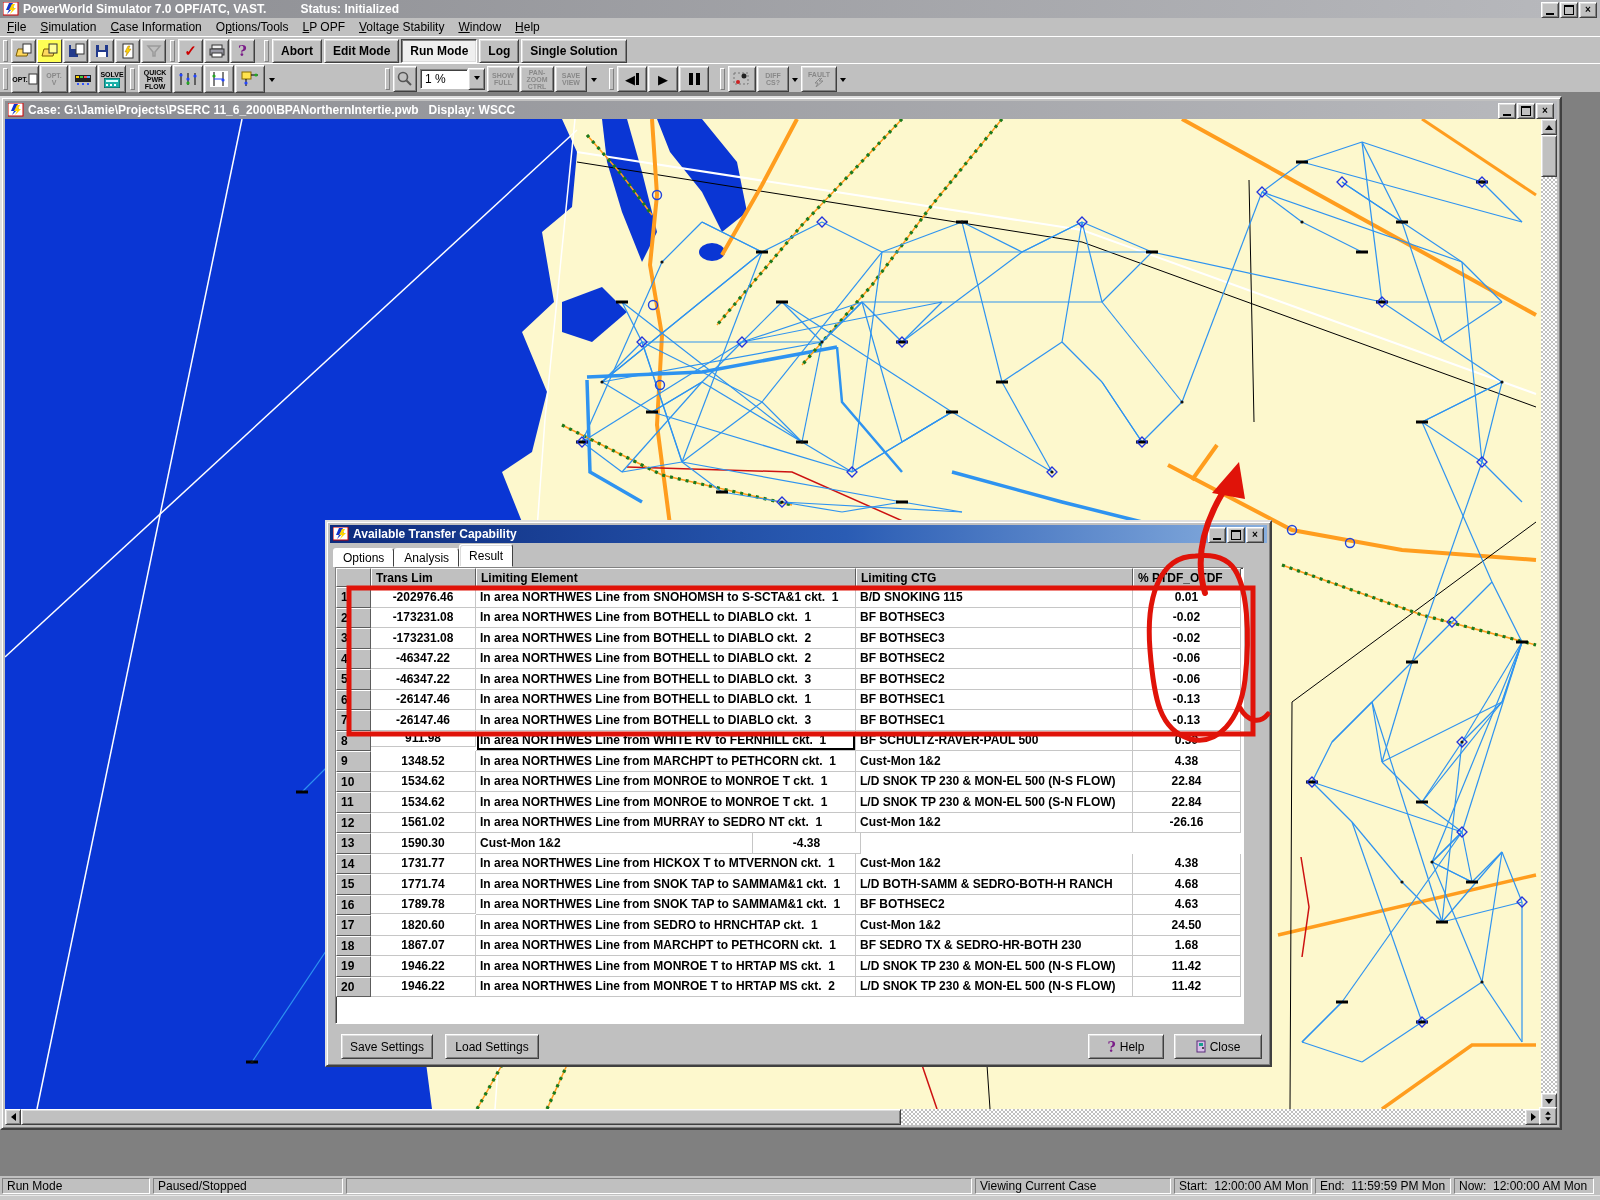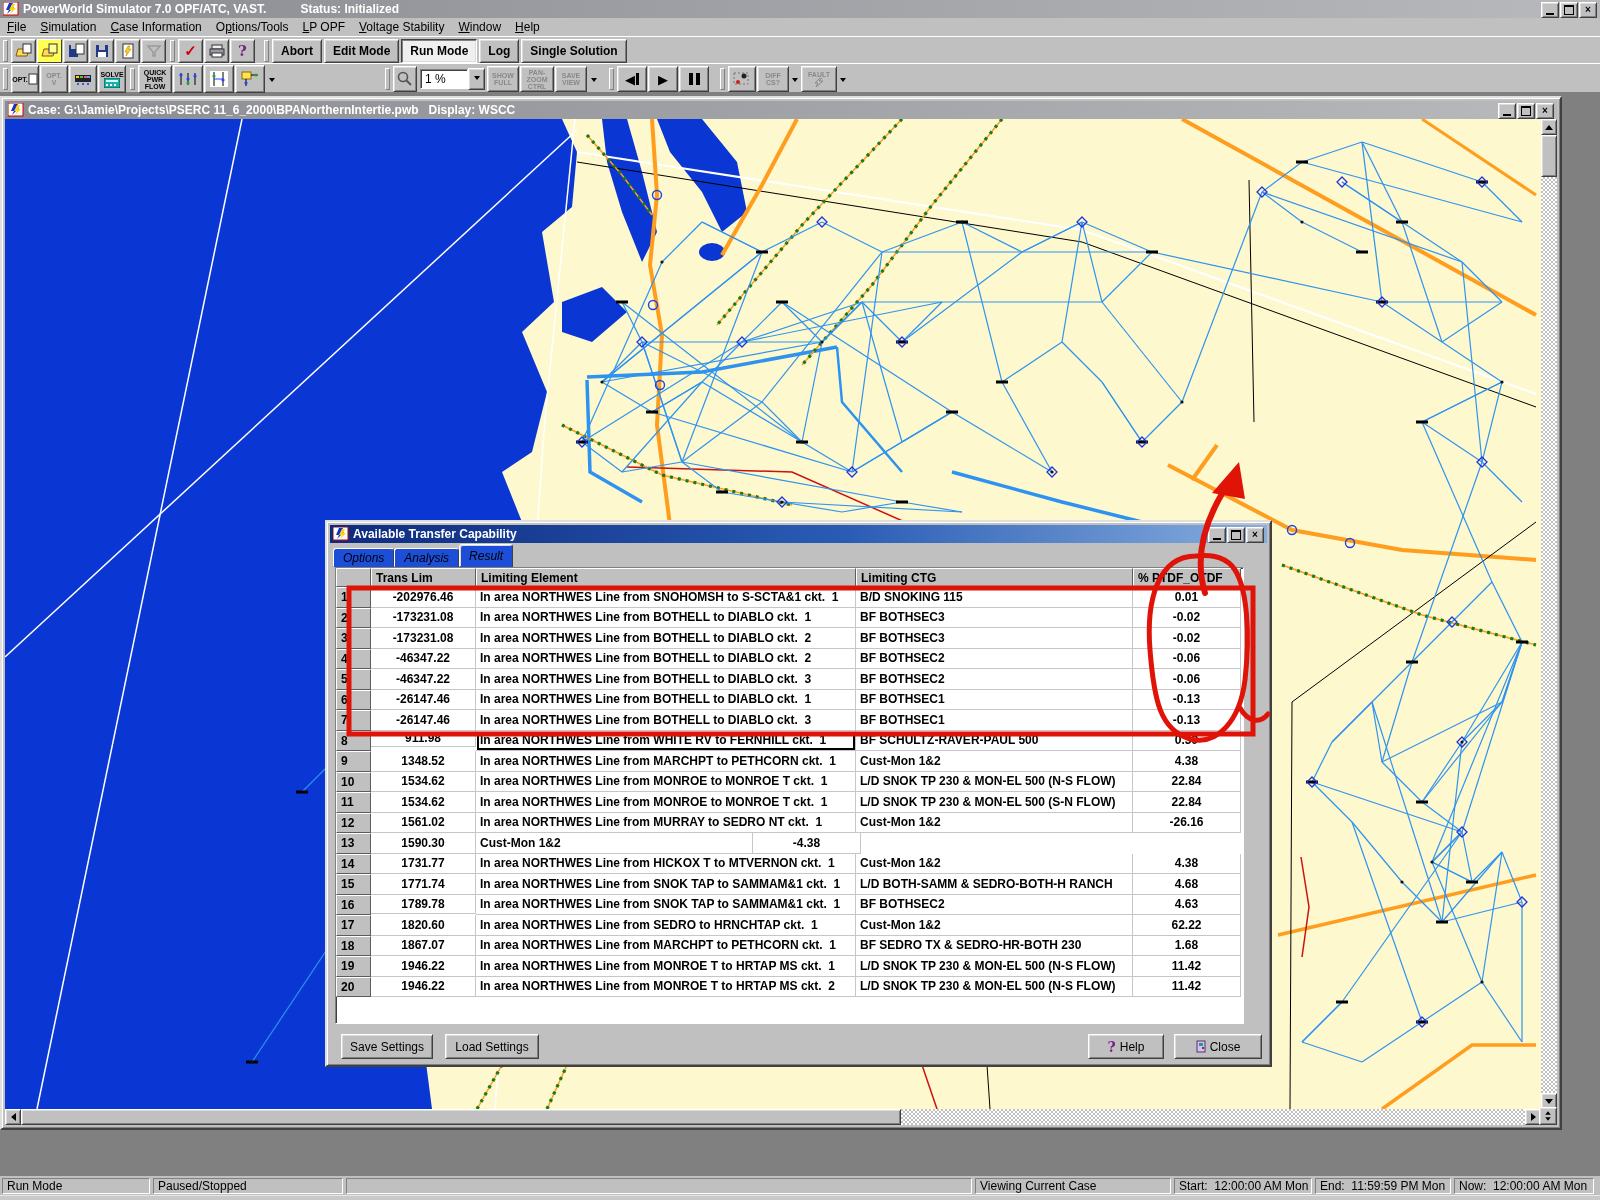--- a/index.html
+++ b/index.html
@@ -61,22 +61,22 @@
   .arrow-up{width:0;height:0;border:4px solid transparent;border-bottom:5px solid #000;margin-top:-4px;}
   .arrow-dn{width:0;height:0;border:4px solid transparent;border-top:5px solid #000;margin-bottom:-4px;}
   .arrow-lf{width:0;height:0;border:4px solid transparent;border-right:5px solid #000;margin-left:-4px;}
   .arrow-rt{width:0;height:0;border:4px solid transparent;border-left:5px solid #000;margin-right:-4px;}
   
   .dialog{position:absolute;left:325px;top:520px;width:943px;height:543px;z-index:30;}
   .dlgbar{position:absolute;left:3px;top:3px;right:3px;height:18px;color:#fff;font-weight:bold;
      background:linear-gradient(90deg,#0d2b7e 0%,#2a5cb4 55%,#87aede 100%);
      display:flex;align-items:center;padding-left:3px;box-sizing:border-box;}
   .tabs{position:absolute;left:6px;top:24px;height:21px;display:flex;align-items:flex-end;z-index:2;}
-  .tab{position:relative;height:17px;padding:0 9px;display:flex;align-items:center;background:#1d4ed8;
-     border:1px solid;border-color:#fff #404040 transparent #fff;border-radius:3px 3px 0 0;font-style:italic;}
+  .tab{position:relative;height:17px;padding:0 9px;display:flex;align-items:center;background:#ffffff;
+     border:1px solid;border-color:#fff #404040 transparent #fff;border-radius:3px 3px 0 0;}
   .tab.active{height:21px;z-index:3;box-shadow:inset 1px 1px 0 #dcdcdc;}
   .tablewrap{position:absolute;left:8px;top:45px;width:909px;height:457px;background:#fff;
      border:1px solid;border-color:#808080 #fff #fff #808080;box-shadow:inset 1px 1px 0 #404040;
      box-sizing:border-box;overflow:hidden;}
   .trow{display:flex;}
   .tcell{box-sizing:border-box;overflow:hidden;white-space:pre;font-weight:bold;font-size:12px;
      border-right:1px solid #c6c6c6;border-bottom:1px solid #c6c6c6;background:#fff;
      display:flex;align-items:center;padding:0 4px;}
   .tcell.hdr,.tcell.num{background:#c0c0c0;border:1px solid;border-color:#fff #5c5c5c #5c5c5c #fff;}
   .tcell.ctr{justify-content:center;}
@@ -798,21 +798,21 @@
             <div class="tcell ctr" style="width: 105px; height: 19px;">1789.78</div>
             <div class="tcell " style="width: 380px; height: 20.5px;">In area NORTHWES Line from SNOK TAP to SAMMAM&amp;1 ckt.  1</div>
             <div class="tcell " style="width: 277px; height: 20.5px;">BF BOTHSEC2</div>
             <div class="tcell ctr" style="width: 108px; height: 20.5px;">4.63</div>
           </div>
           <div class="trow">
             <div class="tcell num" style="width: 35px; height: 20.5px;">17</div>
             <div class="tcell ctr" style="width: 105px; height: 20.5px;">1820.60</div>
             <div class="tcell " style="width: 380px; height: 20.5px;">In area NORTHWES Line from SEDRO to HRNCHTAP ckt.  1</div>
             <div class="tcell " style="width: 277px; height: 20.5px;">Cust-Mon 1&amp;2</div>
-            <div class="tcell ctr" style="width: 108px; height: 20.5px;">62.22</div>
+            <div class="tcell ctr" style="width: 108px; height: 20.5px;">24.50</div>
           </div>
           <div class="trow">
             <div class="tcell num" style="width: 35px; height: 20.5px;">18</div>
             <div class="tcell ctr" style="width: 105px; height: 20.5px;">1867.07</div>
             <div class="tcell " style="width: 380px; height: 20.5px;">In area NORTHWES Line from MARCHPT to PETHCORN ckt.  1</div>
             <div class="tcell " style="width: 277px; height: 20.5px;">BF SEDRO TX &amp; SEDRO-HR-BOTH 230</div>
             <div class="tcell ctr" style="width: 108px; height: 20.5px;">1.68</div>
           </div>
           <div class="trow">
             <div class="tcell num" style="width: 35px; height: 20.5px;">19</div>

